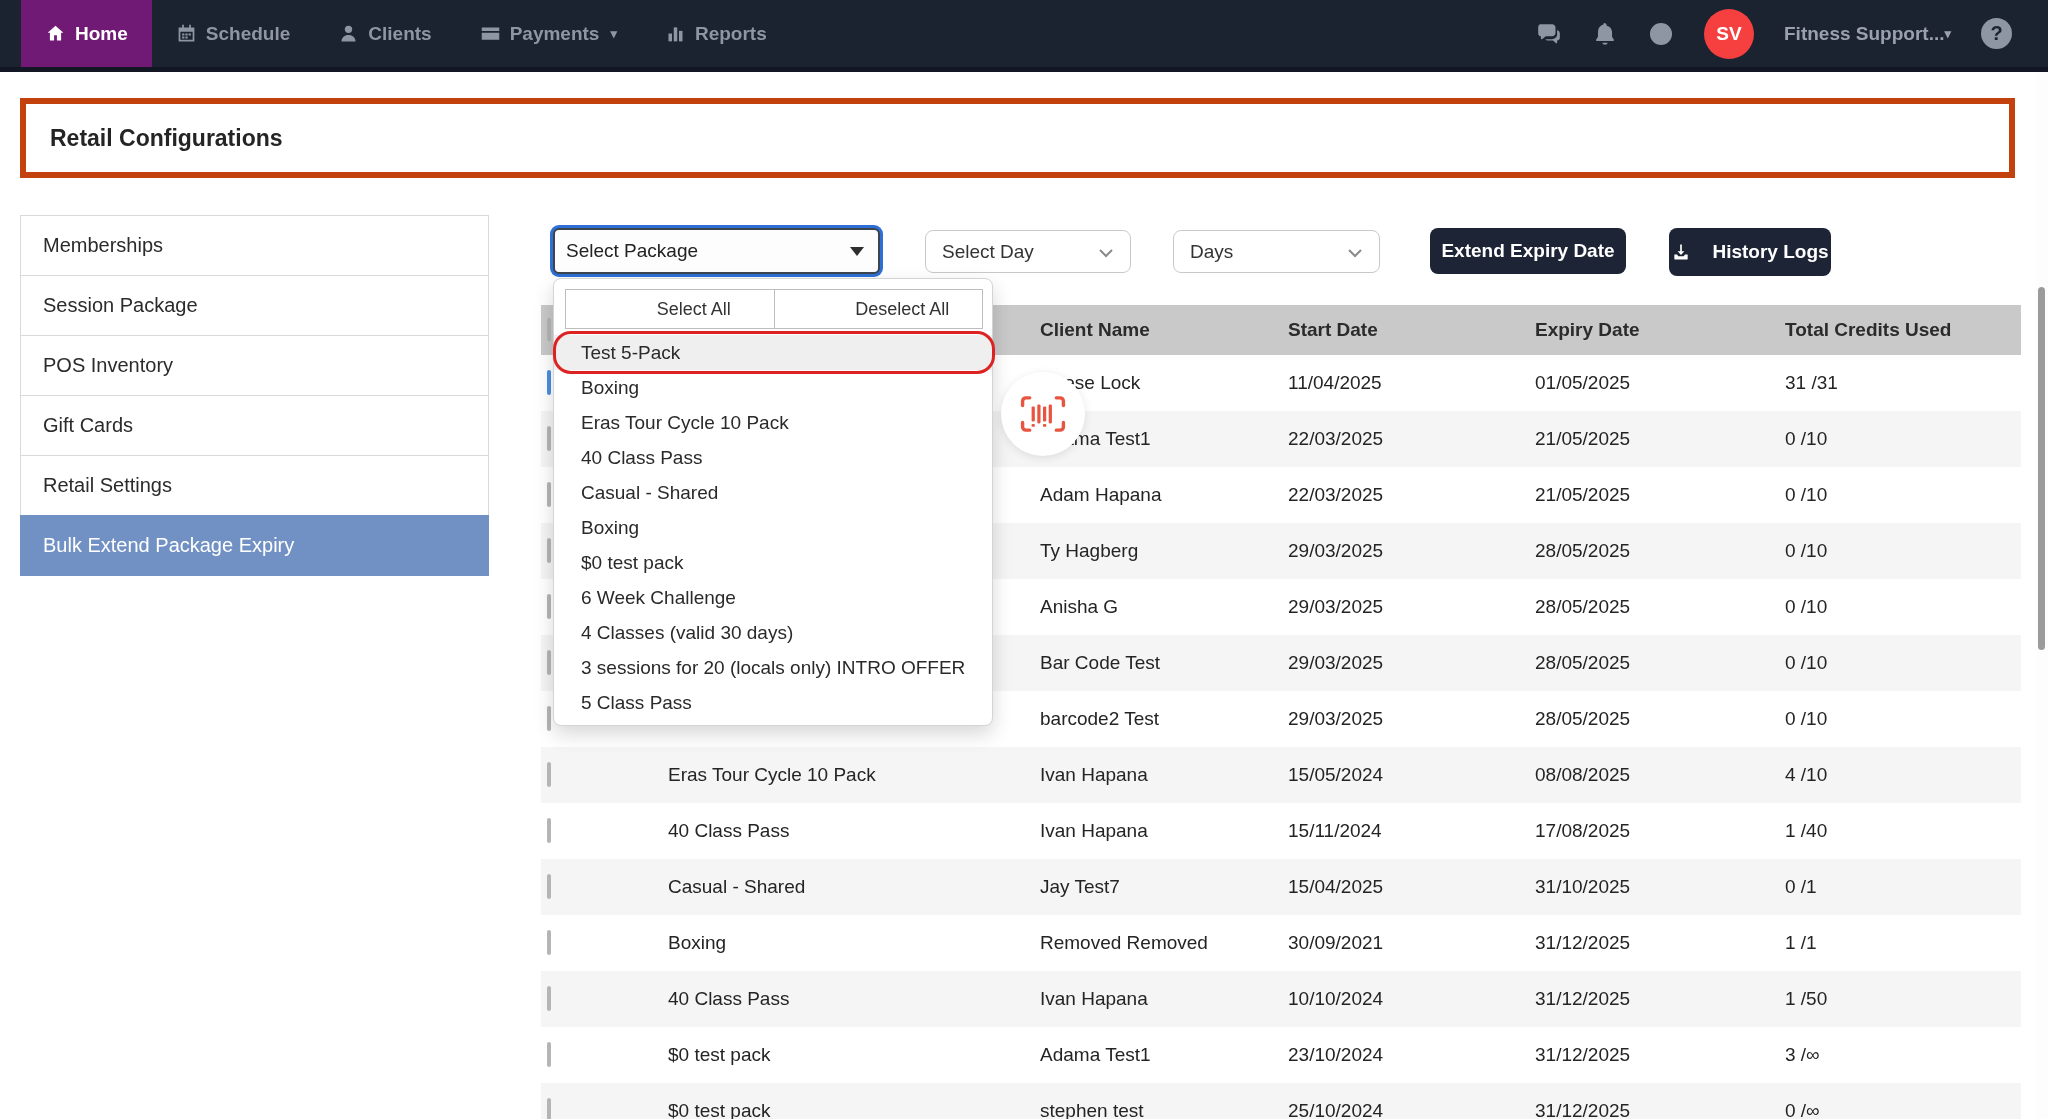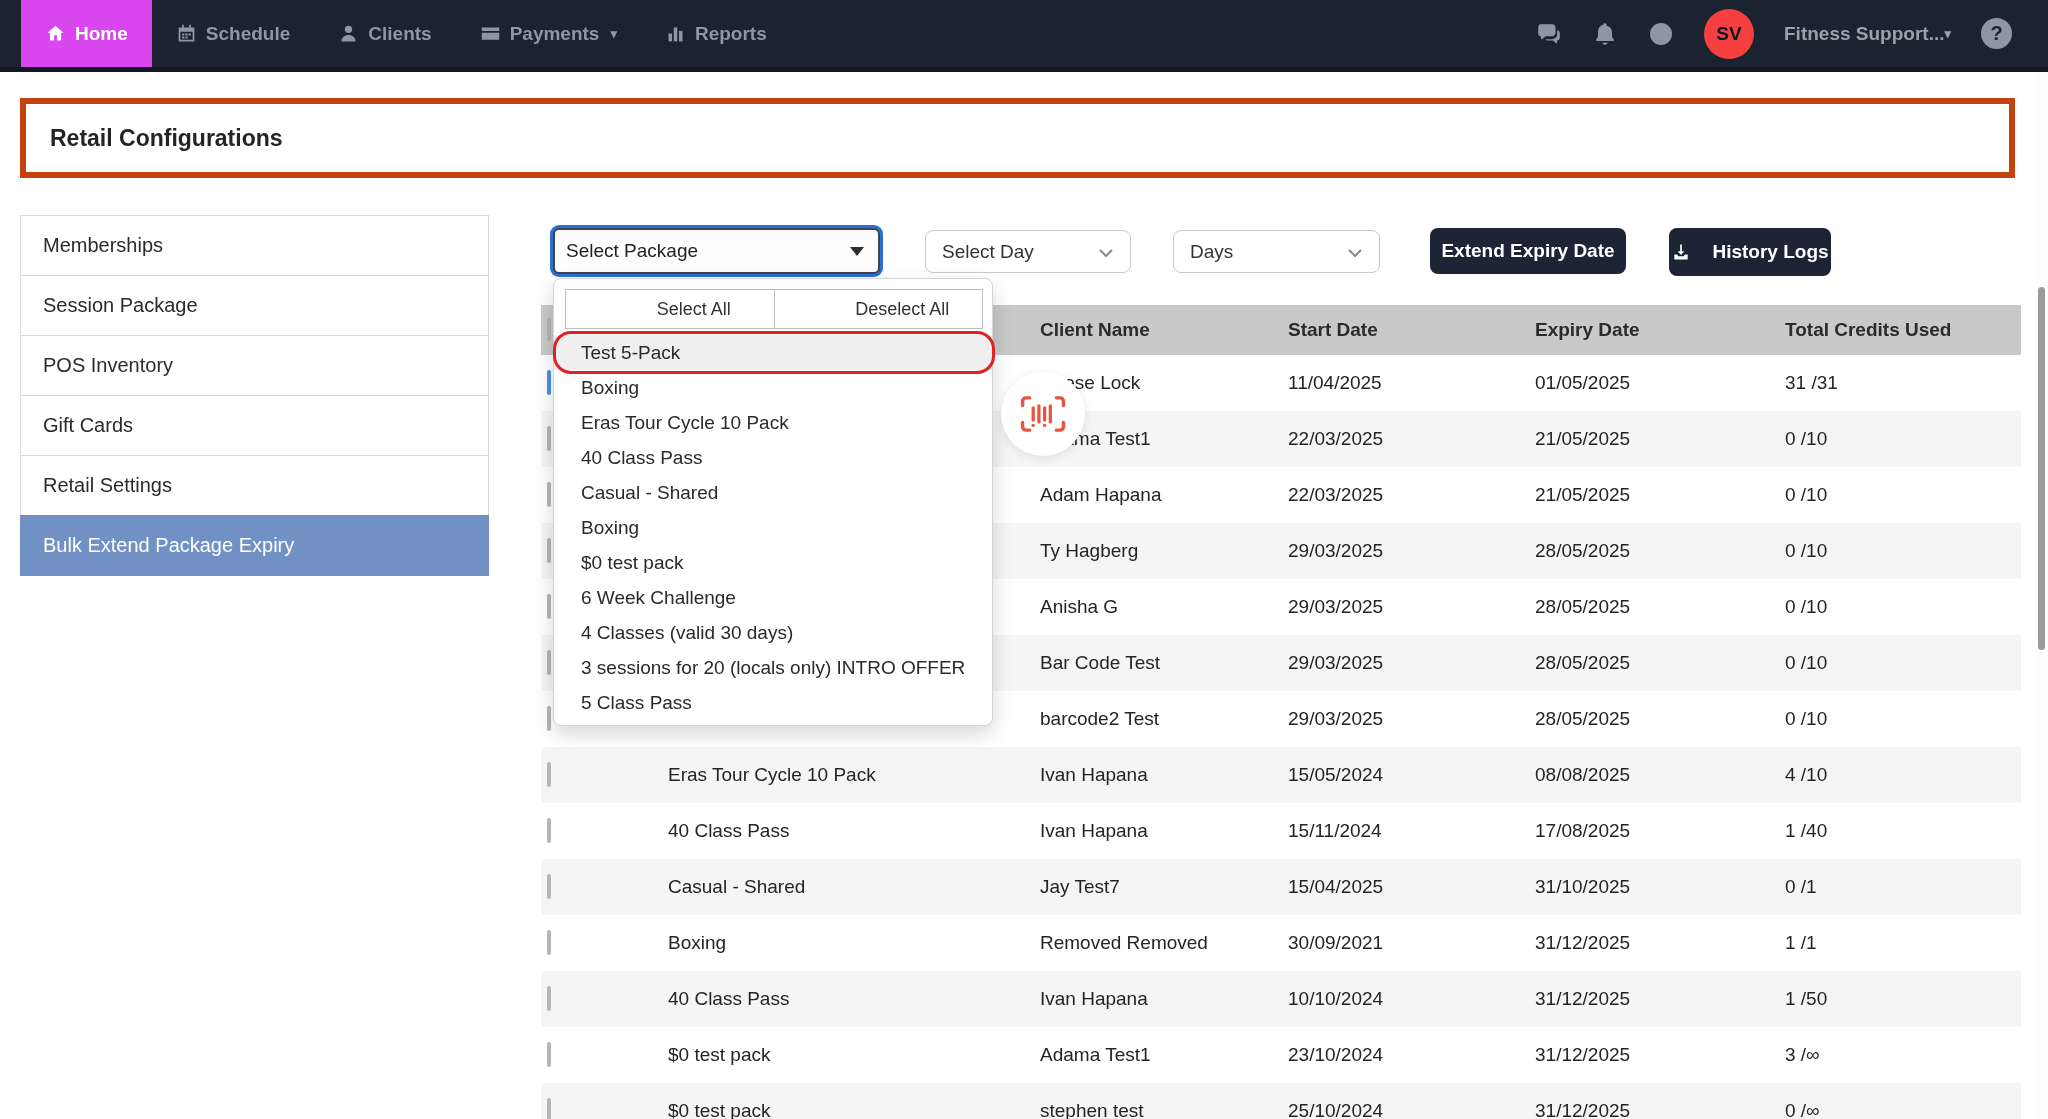--- a/index.html
+++ b/index.html
@@ -8,30 +8,30 @@
   #root { position:relative; width:2048px; height:1119px; background:#fff; overflow:hidden; }
 
   
   .navbar { position:absolute; left:0; top:0; width:2048px; height:72px;
             background:#1b2230; border-bottom:5px solid #121723;
             display:flex; align-items:stretch; justify-content:space-between; z-index:50; }
   .nav-left { display:flex; align-items:stretch; }
   .nav-item { display:flex; align-items:center; gap:9px; padding:0 24px; color:#8e95a3;
               font-size:19px; font-weight:700; cursor:pointer; white-space:nowrap; }
   .nav-item:first-child { margin-left:21px; }
-  .nav-item.active { background:#d946ef; color:#ffffff; }
+  .nav-item.active { background:#701a75; color:#ffffff; }
   .nav-item .nicon { display:flex; align-items:center; }
   .nav-item .nicon svg { width:21px; height:21px; fill:currentColor; }
   .nav-caret { font-size:13px; margin-left:2px; display:none; }
   .nav-item.has-caret .nav-caret { display:inline; }
 
   .nav-right { display:flex; align-items:center; gap:30px; padding-right:36px; }
   .nav-icon-btn { color:#8e95a3; display:flex; align-items:center; cursor:pointer; }
   .nav-icon-btn svg { width:26px; height:26px; fill:currentColor; }
-  .avatar { width:50px; height:50px; border-radius:50%; background:#f64040; color:#0f172a;
+  .avatar { width:50px; height:50px; border-radius:50%; background:#f64040; color:#ffffff;
             display:flex; align-items:center; justify-content:center; font-weight:700; font-size:19px; }
   .user-name { color:#9aa1ad; font-size:19px; font-weight:700; display:flex; align-items:center; cursor:pointer; }
   .user-caret { font-size:13px; color:#9aa1ad; }
   .help-btn { width:31px; height:31px; border-radius:50%; background:#8e95a3; color:#1b2230;
               display:flex; align-items:center; justify-content:center; font-weight:800; font-size:20px; cursor:pointer; }
 
   
   .title-card { position:absolute; left:20px; top:98px; width:1995px; height:80px;
                 background:#fff; border:6px solid #c2410c; display:flex; align-items:center; padding-left:24px; }
   .title-card h1 { font-size:23px; font-weight:700; color:#242424; }

